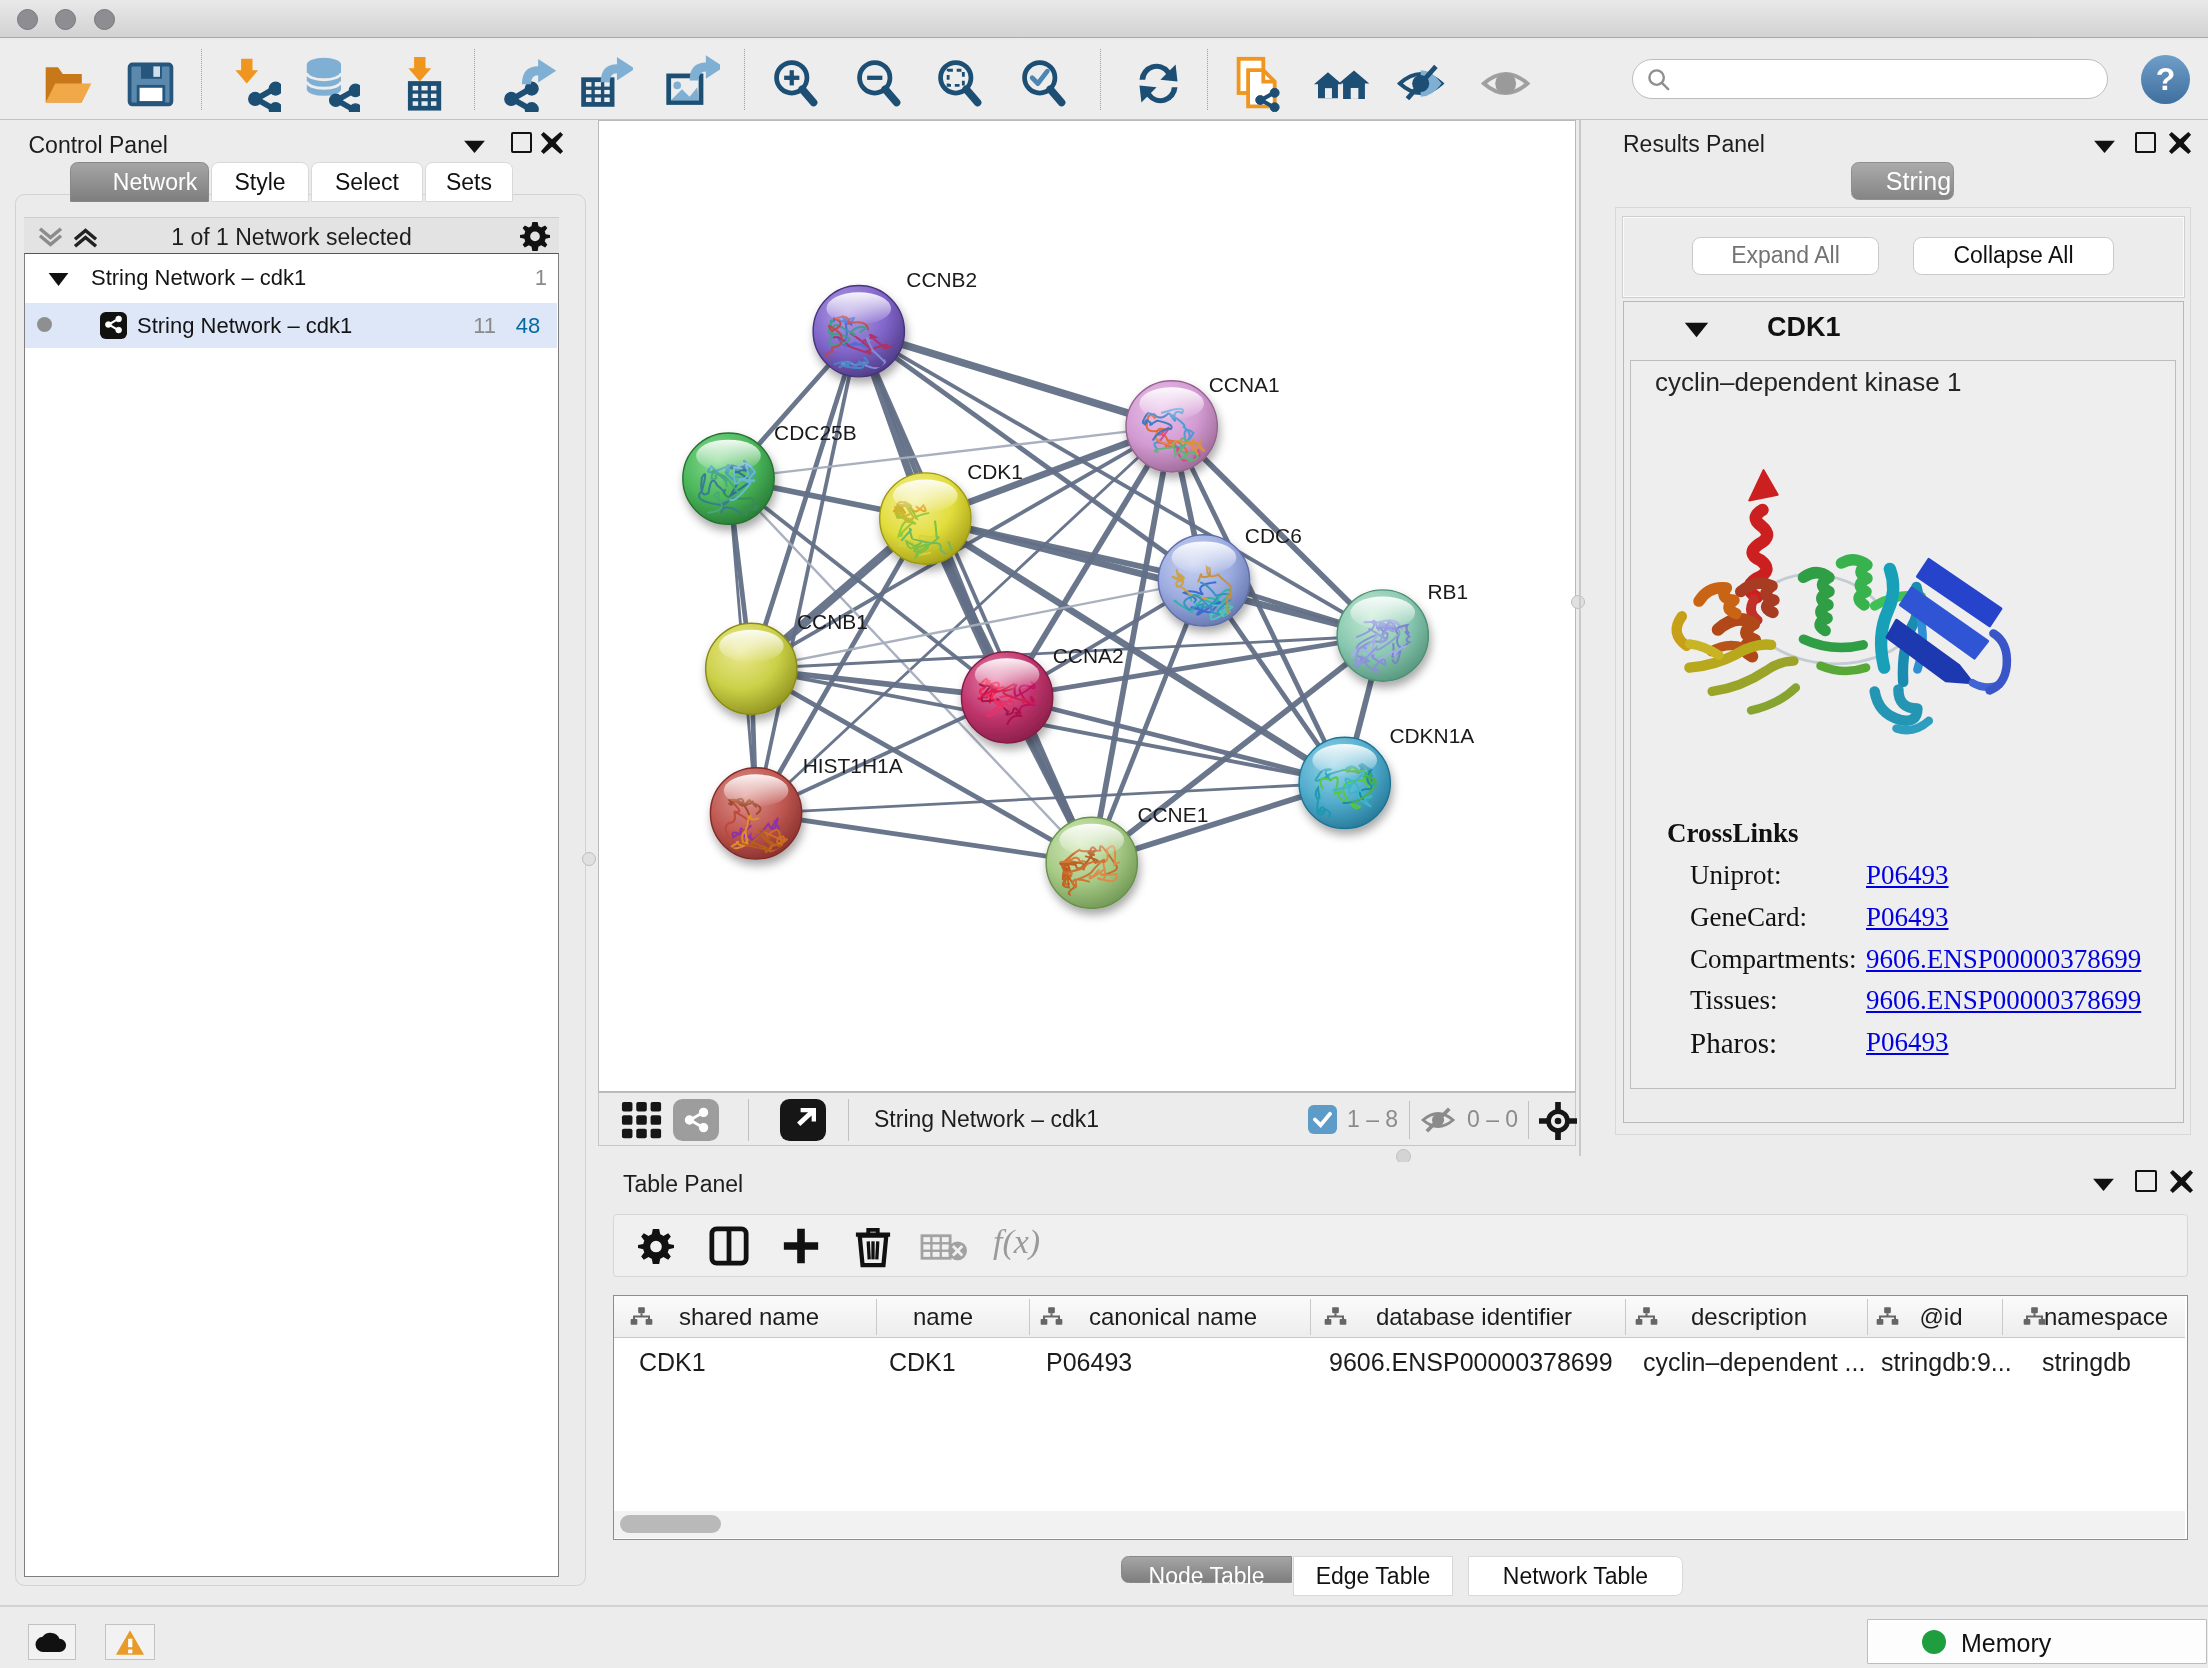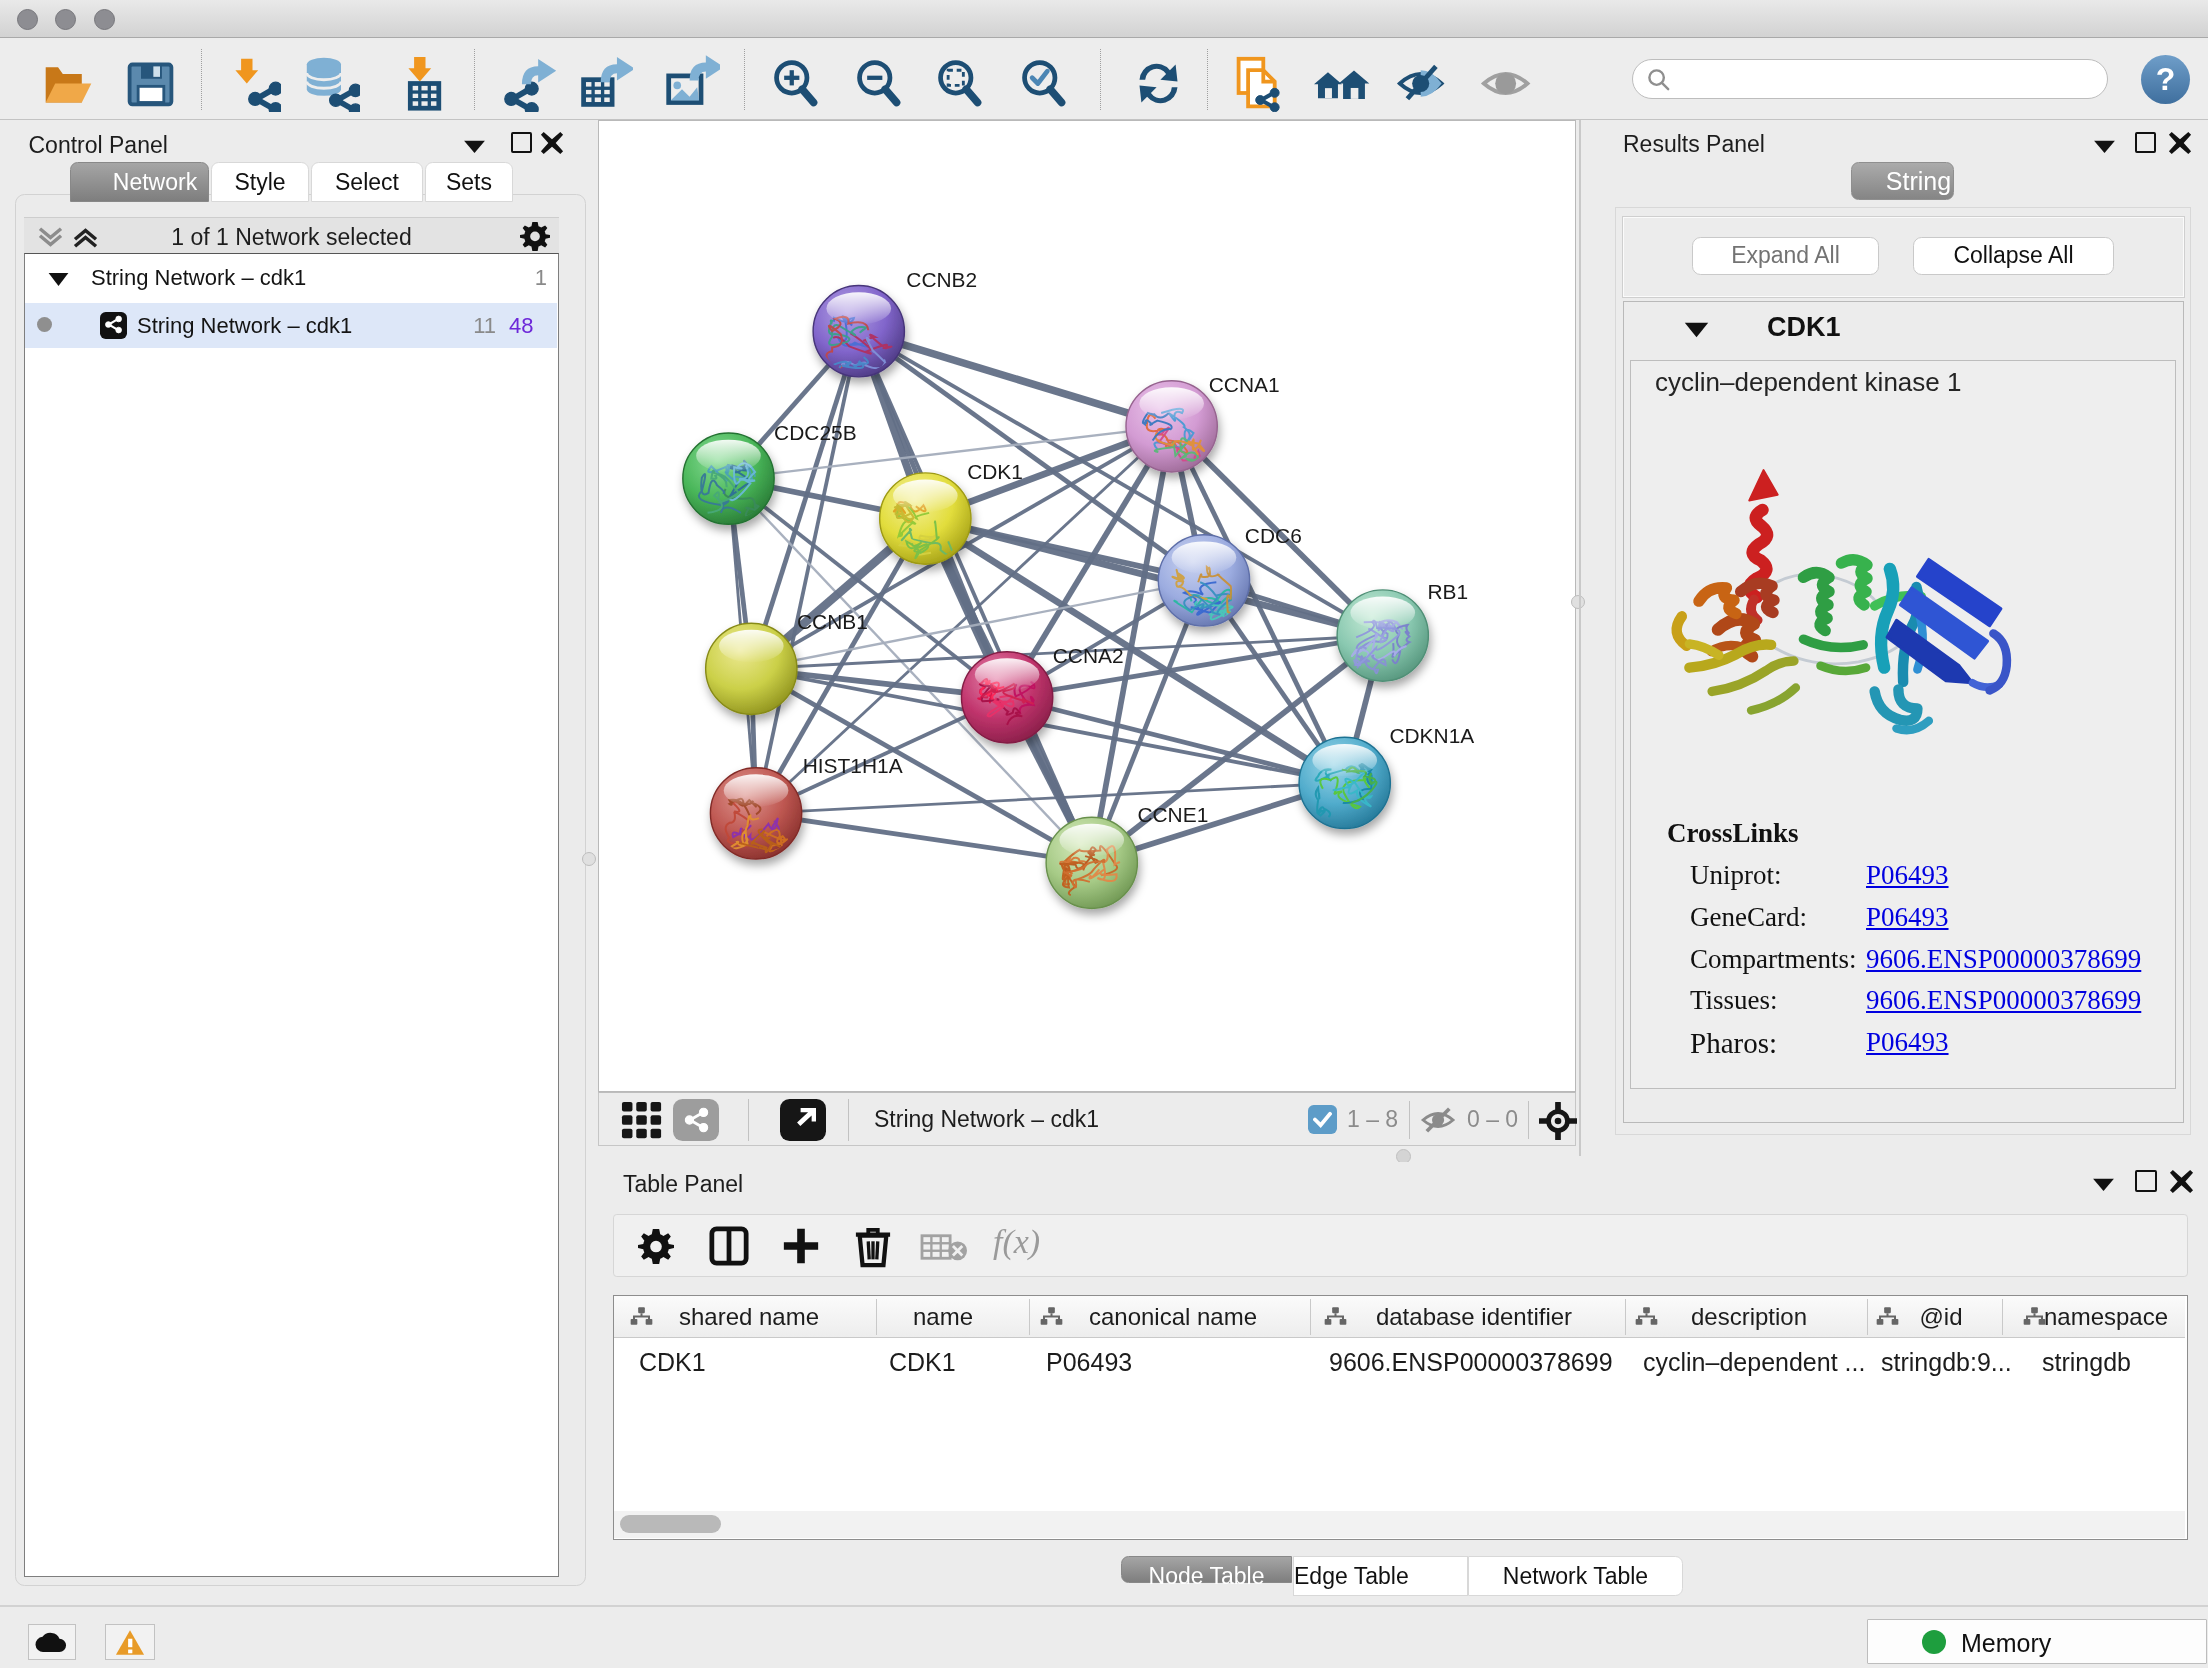--- a/index.html
+++ b/index.html
@@ -224,21 +224,21 @@
             <line x1="6" y1="12" x2="18" y2="5" stroke-width="2.6"></line>
             <line x1="6" y1="12" x2="18" y2="19" stroke-width="2.6"></line>
             <circle cx="5.5" cy="12" r="3.6"></circle>
             <circle cx="18.5" cy="5" r="3.6"></circle>
             <circle cx="18.5" cy="19" r="3.6"></circle>
           </g>
         </svg>
     </div>
     <div class="abs" style="left:112px;top:9.5px;font-size:22px;color:#141414;">String Network – cdk1</div>
     <div class="abs" style="left:433px;top:9.5px;width:38px;text-align:right;font-size:22px;color:#8a8a8a;">11</div>
-    <div class="abs" style="left:484px;top:9.5px;width:38px;text-align:left;font-size:22px;color:#6d28d9;">48</div>
+    <div class="abs" style="left:484px;top:9.5px;width:38px;text-align:center;font-size:22px;color:#0369a1;">48</div>
   </div>
 </div>
 
 <div class="abs" style="left:598px;top:120px;width:978px;height:972px;background:#fff;border:1px solid #b9b9b9;"></div>
 <svg width="976" height="970" viewBox="630 128 1026 1020" style="position:absolute;left:599px;top:122px;">
 <defs>
 <radialGradient id="gB2" cx="0.38" cy="0.30" r="0.85">
         <stop offset="0" stop-color="#b3a0e4"></stop>
         <stop offset="0.5" stop-color="#8165cb"></stop>
         <stop offset="0.93" stop-color="#463479"></stop>
@@ -798,21 +798,21 @@
         <rect x="20" y="16" width="8" height="7" rx="1"></rect>
         <path d="M15 9 L15 13 M6 16 L6 13 L24 13 L24 16" stroke="#666" stroke-width="2.4" fill="none"></path>
       </g>
     </svg>
 <div class="abs" style="left:1303px;top:7.6px;width:380px;text-align:center;font-size:24px;color:#1c1c1c;">namespace</div>
 <div class="abs" style="left:1429px;top:53px;font-size:25px;color:#1c1c1c;">stringdb</div>
 
 </div>
 
 <div class="abs" style="left:1121px;top:1556px;width:171px;height:27px;background:linear-gradient(#a5a5a5,#7e7e7e);border:1px solid #888;border-radius:7.6px 0 0 7.6px;color:#fff;font-size:23px;text-align:center;line-height:38px;">Node Table</div>
-<div class="abs" style="left:1293px;top:1556px;width:175px;height:40px;background:#fff;border:1px solid #d8d8d8;color:#111;font-size:23px;text-align:left;line-height:38px;">Edge Table</div>
+<div class="abs" style="left:1293px;top:1556px;width:160px;height:40px;background:#fff;border:1px solid #d8d8d8;color:#111;font-size:23px;text-align:center;line-height:38px;">Edge Table</div>
 <div class="abs" style="left:1468px;top:1556px;width:215px;height:40px;background:#fff;border:1px solid #d8d8d8;border-radius:0 7.6px 7.6px 0;color:#111;font-size:23px;text-align:center;line-height:38px;">Network Table</div>
 
 <div class="abs" style="left:0;top:1605px;width:2208px;height:1.9px;background:#d2d2d2;"></div>
 <div class="abs" style="left:27.6px;top:1624px;width:48px;height:36px;background:#f2f2f2;border:1.9px solid #c2c2c2;">
   <svg class="ic abs" style="left:6.7px;top:6.7px;" width="32" height="21" viewBox="0 0 34 22">
       <path d="M9 21 A8 8 0 0 1 8 5 A10 9 0 0 1 26 7 A7 7 0 0 1 26 21 Z" fill="#111"></path>
     </svg>
 </div>
 <div class="abs" style="left:105px;top:1624px;width:50px;height:36px;background:#f2f2f2;border:1.9px solid #c2c2c2;">
   <svg class="ic abs" style="left:8.6px;top:3.8px;" width="30" height="27" viewBox="0 0 32 28">

